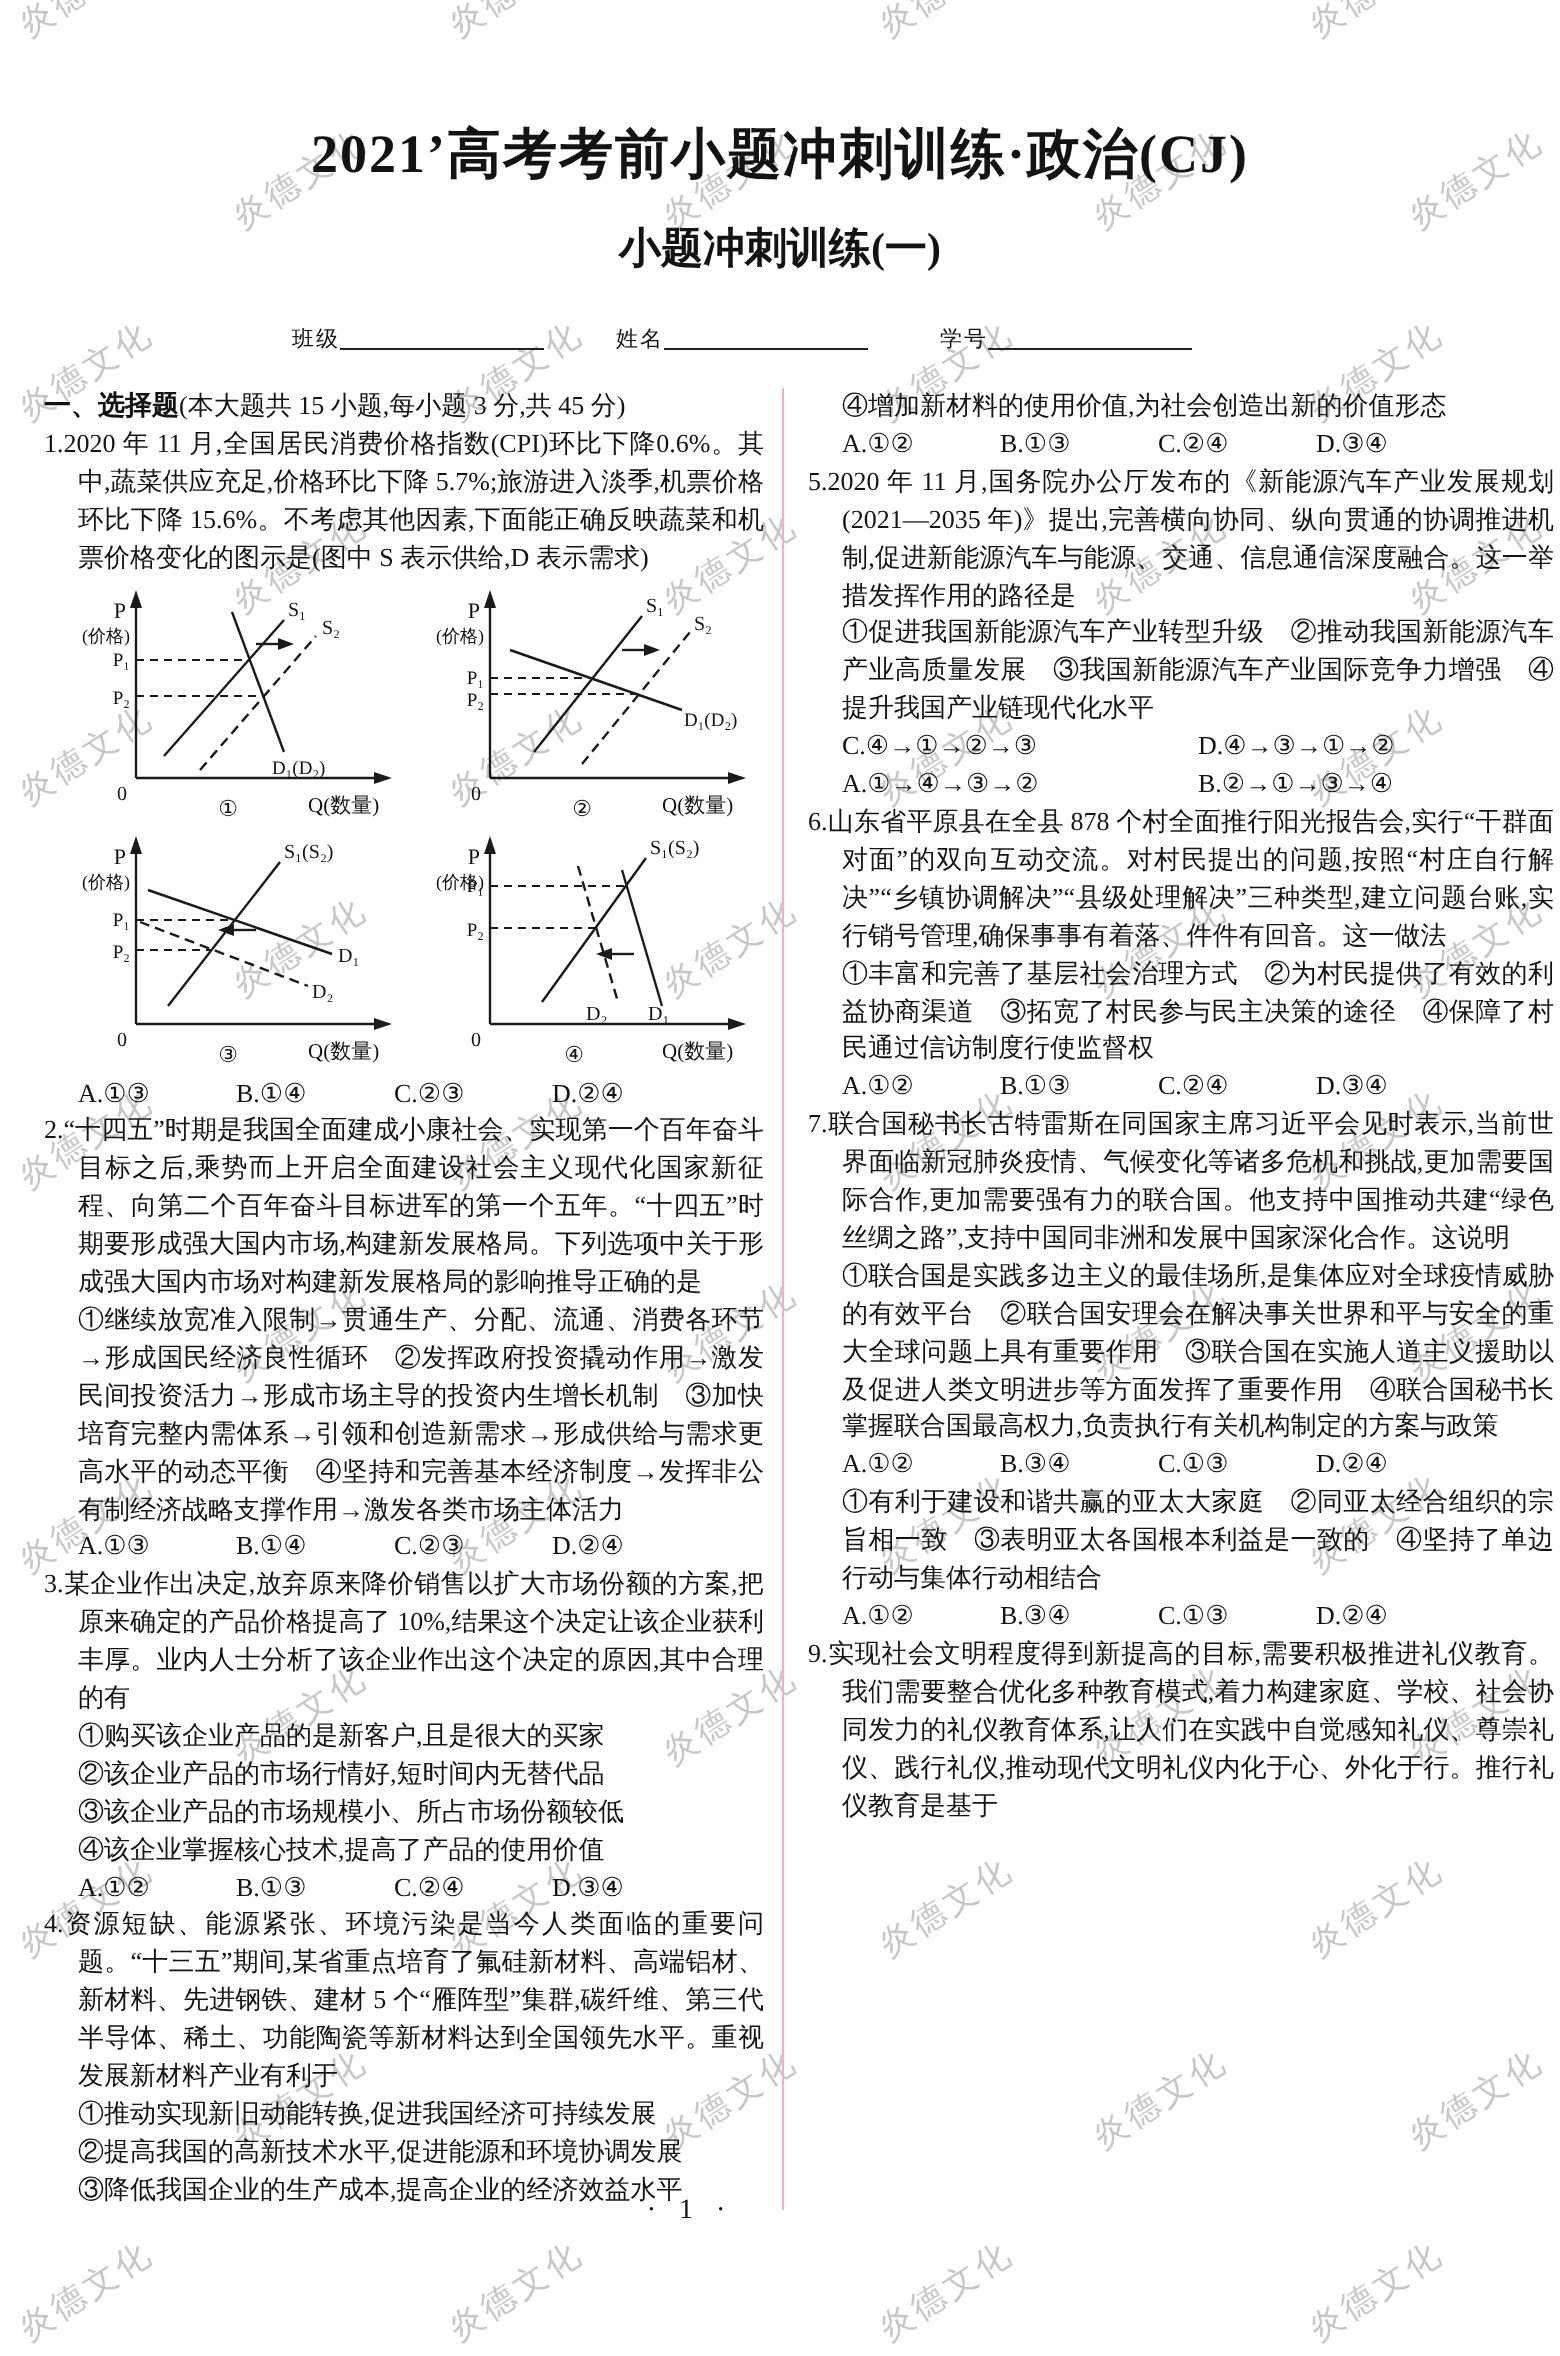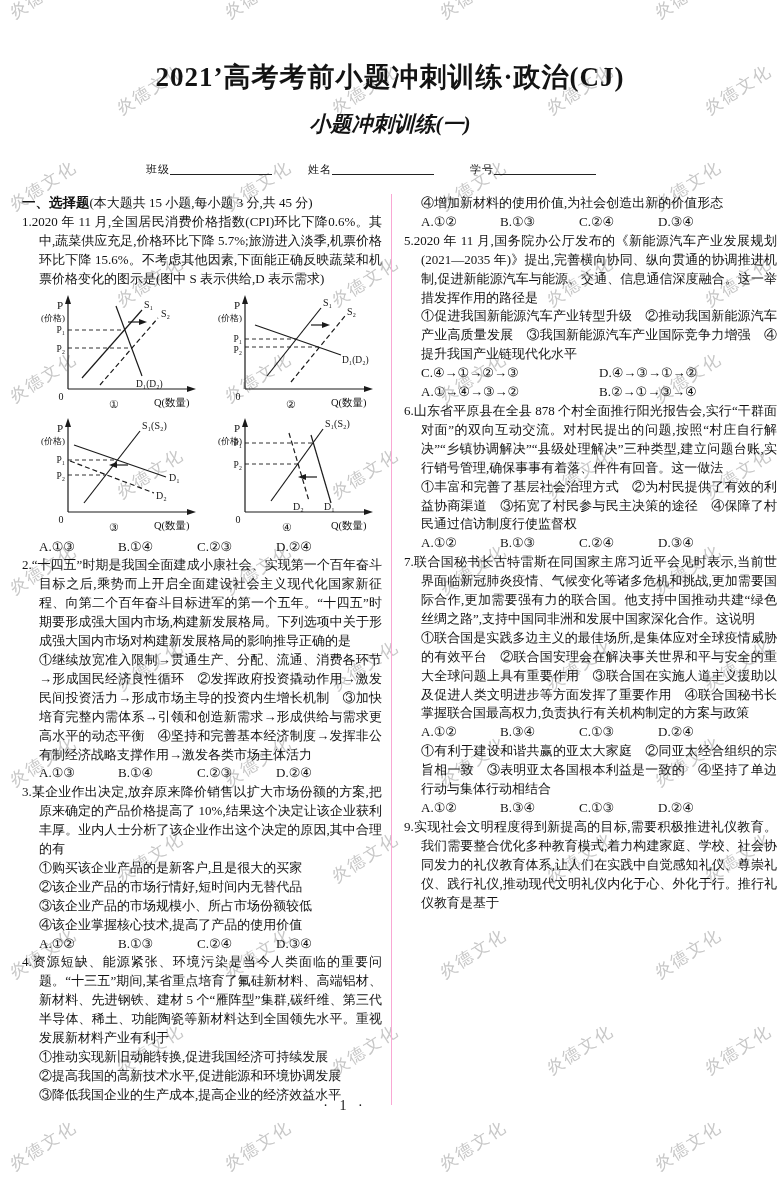--- a/index.html
+++ b/index.html
@@ -13,21 +13,21 @@
   .wm{
     position:absolute;color:#c7c7c7;font-size:17px;letter-spacing:2px;
     transform:rotate(-33deg);white-space:nowrap;
     font-family:"Liberation Sans","DejaVu Sans",sans-serif;
   }
   .content{position:relative;z-index:1;}
   .title{
     text-align:center;padding-top:60px;font-size:27px;font-weight:bold;
     letter-spacing:1px;line-height:34px;
   }
-  .subtitle{text-align:center;font-size:21px;font-weight:bold;margin-top:16px;line-height:28px;font-style:italic;}
+  .subtitle{text-align:center;font-size:21px;font-weight:bold;margin-top:16px;line-height:28px;}
   .fields{margin:18px 0 0 146px;font-size:11px;height:24px;}
   .fields .flabel{letter-spacing:1px;}
   .fields .fline{
     display:inline-block;width:102px;height:16px;margin-right:36px;
     border-bottom:1px solid #222;transform:translateY(2px);
   }
   .columns{display:flex;margin:14px 14px 0 22px;}
   .col{font-size:13px;line-height:18.9px;text-align:justify;}
   .col-left{width:360px;padding-right:9px;}
   .col-right{flex:1;border-left:1px solid #f9a8d4;padding-left:12px;}

